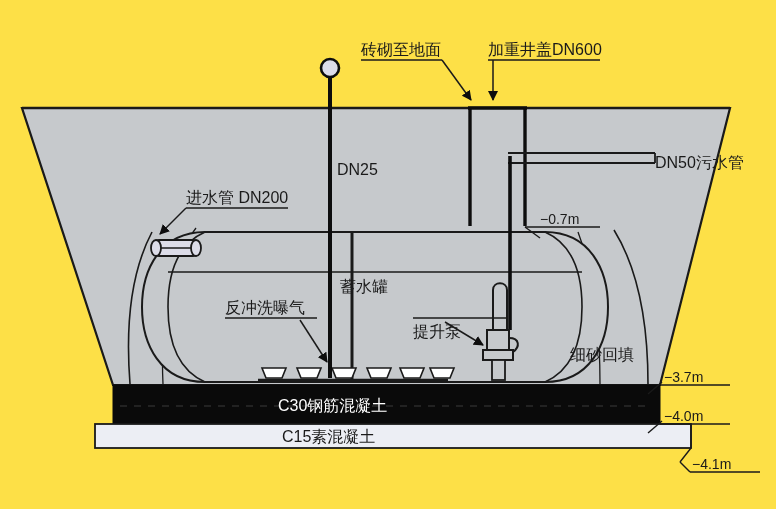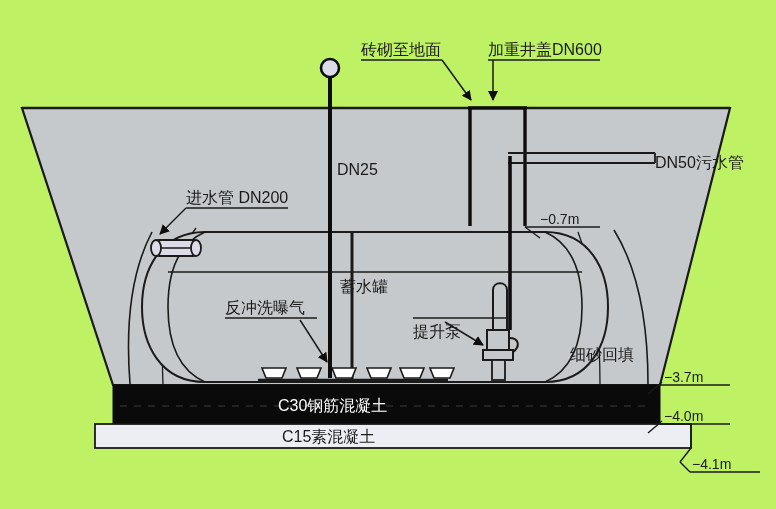--- a/index.html
+++ b/index.html
@@ -4,21 +4,21 @@
 <style>
   html, body {
     margin: 0;
     padding: 0;
     background: #dcdce8;
   }
   #stage {
     position: relative;
     width: 776px;
     height: 509px;
-    background: #bef264;
+    background: #fde047;
     overflow: hidden;
     font-family: "Liberation Sans", sans-serif;
   }
   #stage svg {
     position: absolute;
     top: 0;
     left: 0;
   }
   .lbl {
     font-family: "Liberation Sans", sans-serif;

